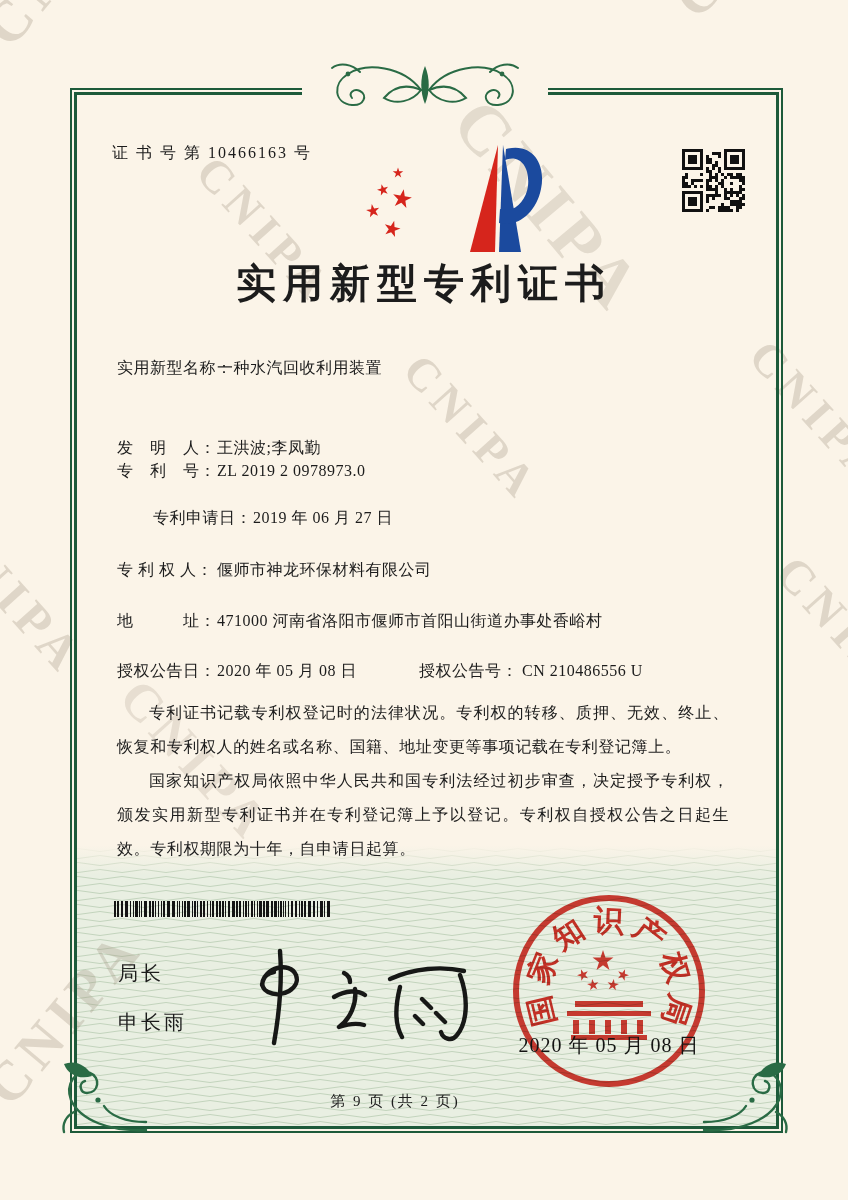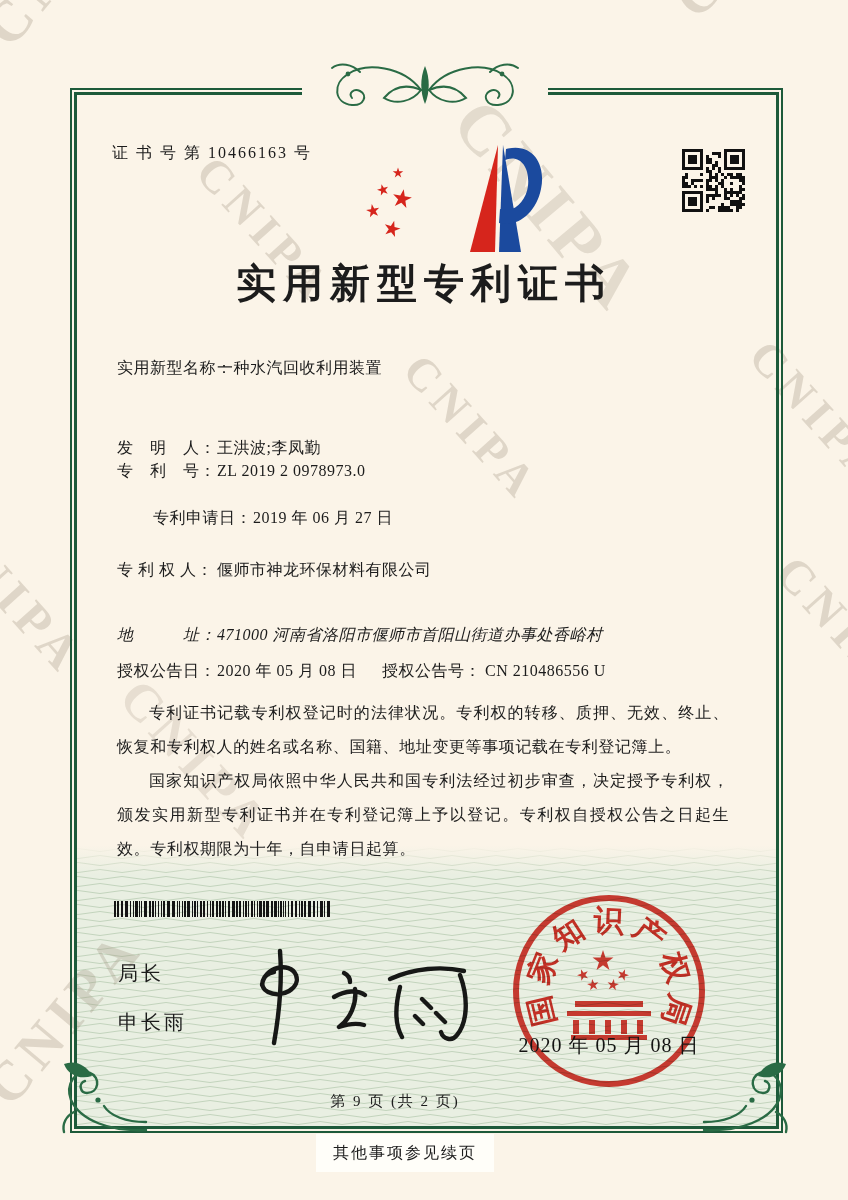--- a/index.html
+++ b/index.html
@@ -36,23 +36,23 @@
   .cert-no{position:absolute;left:112px;top:143px;font-size:16px;letter-spacing:2px;z-index:4;}
   .logo{position:absolute;left:360px;top:140px;z-index:4;}
   .qr{position:absolute;left:682px;top:149px;z-index:4;}
   .title{position:absolute;left:0;right:0;top:256px;text-align:center;font-size:40px;
       font-weight:bold;letter-spacing:7px;z-index:4;}
 
   
   .row{position:absolute;left:117px;font-size:16px;letter-spacing:0.5px;z-index:4;white-space:nowrap;}
   .row .lb{display:inline-block;width:100px;}
   .r1{top:358px;} .r2{top:410px;margin-top:28px;} .r3{top:461px;} .r4{top:508px;margin-left:36px;}
-  .r5{top:560px;} .r6{top:625px;font-style:italic;} .r7{top:661px;}
+  .r5{top:560px;} .r6{top:611px;} .r7{top:661px;}
   .pair2{position:absolute;left:265px;top:0;}
-  .pair2 .lb{width:auto;margin-right:4px;}
+  .pair2 .lb{width:auto;margin-right:4px;margin-left:37px;}
 
   
   .body-text{position:absolute;left:117px;top:696px;width:612px;font-size:16px;
       line-height:34px;letter-spacing:0.6px;text-align:justify;z-index:4;}
   .body-text p{margin:0;text-indent:2em;}
 
   
   .barcode{position:absolute;left:114px;top:901px;width:222px;height:16px;z-index:4;}
   .barcode i{position:absolute;top:0;bottom:0;background:#141414;display:block;}
   .official-title{position:absolute;left:118px;top:960px;font-size:20px;letter-spacing:3px;
@@ -539,15 +539,14 @@
       <rect x="82" y="131" width="6" height="14"></rect>
       <rect x="98" y="131" width="6" height="14"></rect>
       <rect x="114" y="131" width="6" height="14"></rect>
       <rect x="130" y="131" width="6" height="14"></rect>
       <rect x="64" y="146" width="76" height="5"></rect>
     </g>
     <text x="102" y="163" text-anchor="middle" font-size="20" letter-spacing="1" fill="#151515" font-family="Liberation Serif, serif">2020 年 05 月 08 日</text>
   </svg>
 
   <div class="page-info">第 9 页 (共 2 页)</div>
-  <div class="cont-note-box"><span>其他事项参见续页</span></div>
 
 </div>
 
 </body></html>

